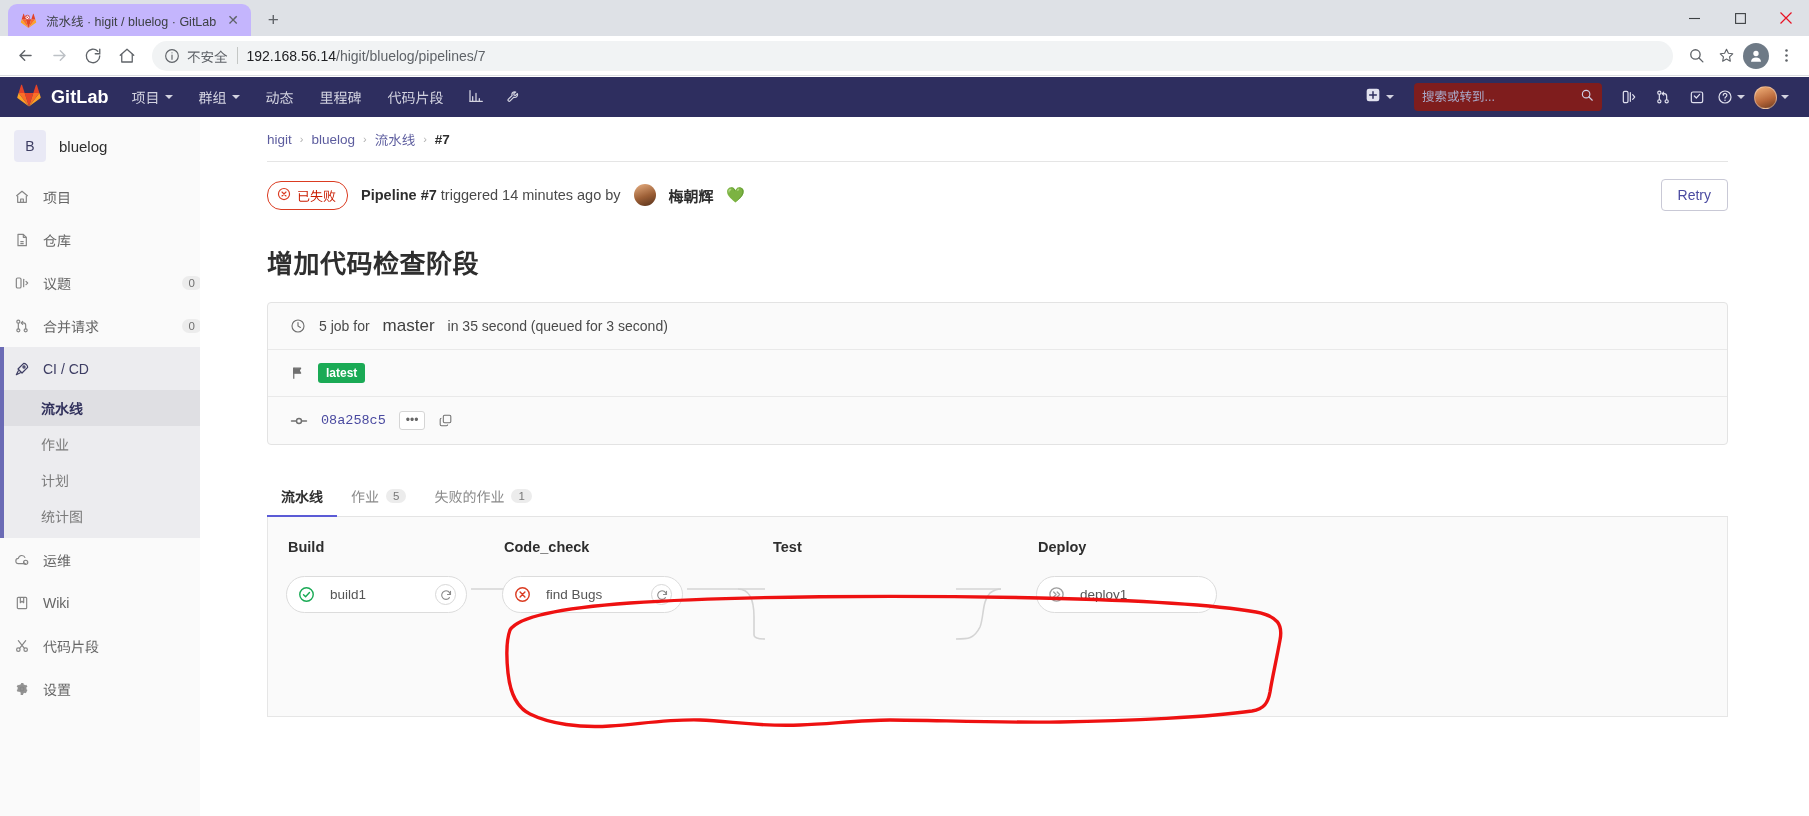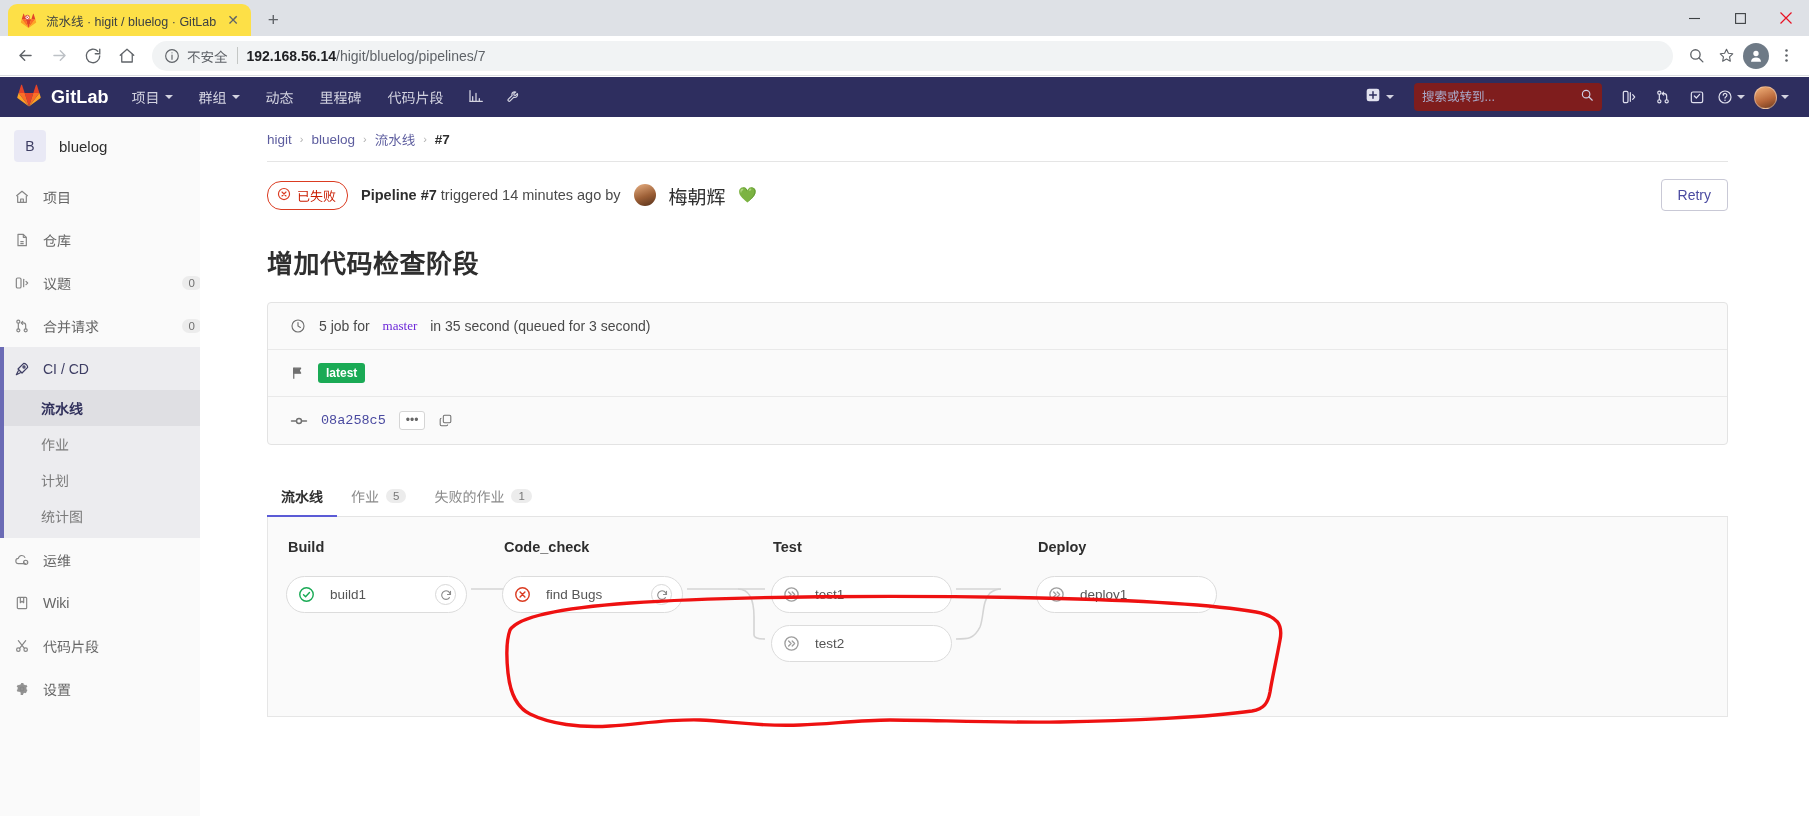--- a/index.html
+++ b/index.html
@@ -9,21 +9,21 @@
     background: #ffffff; overflow: hidden;
   }
   .app { position: relative; width: 1809px; height: 816px; background:#fff; }
 
   
   .browser-tabstrip {
     position:absolute; left:0; top:0; width:1809px; height:36px;
     background:#dee1e6; display:flex; align-items:flex-end;
   }
   .tab {
-    margin-left:8px; height:32px; background:#fde047; border-radius:9px 9px 0 0;
+    margin-left:8px; height:32px; background:#c4b5fd; border-radius:9px 9px 0 0;
     display:flex; align-items:center; padding:0 10px 0 12px; gap:9px;
     min-width:235px; max-width:260px;
   }
   .tab-favicon { width:17px; height:17px; flex:0 0 auto; }
   .tab-title {
     font-size:12.5px; color:#3c4043; white-space:nowrap; overflow:hidden;
     text-overflow:ellipsis; flex:1 1 auto;
   }
   .tab-close {
     width:16px; height:16px; flex:0 0 auto; color:#5f6368;
@@ -55,21 +55,21 @@
   .nav-btn.disabled { color:#bdc1c6; }
   .omnibox {
     flex:1 1 auto; height:30px; background:#f1f3f4; border-radius:16px;
     display:flex; align-items:center; padding:0 12px; margin:0 8px; gap:7px;
     min-width:0;
   }
   .omni-info { width:16px; height:16px; color:#5f6368; flex:0 0 auto; }
   .omni-insecure { font-size:13.5px; color:#5f6368; white-space:nowrap; }
   .omni-sep { width:1px; height:17px; background:#c4c7c5; flex:0 0 auto; margin:0 2px; }
   .omni-url { font-size:14px; color:#5f6368; white-space:nowrap; }
-  .omni-url b { color:#202124; font-weight:700; }
+  .omni-url b { color:#202124; font-weight:400; }
   .tool-icon {
     width:30px; height:30px; display:flex; align-items:center; justify-content:center;
     color:#5f6368; flex:0 0 auto;
   }
   .avatar-chip {
     width:26px; height:26px; border-radius:50%; background:#6e7a86;
     flex:0 0 auto; display:flex; align-items:center; justify-content:center;
     color:#fff;
   }
 
@@ -181,41 +181,41 @@
     border:1px solid #db3b21; color:#c91c00; border-radius:14px;
     padding:4px 11px 4px 9px; font-size:13px; background:#fff; white-space:nowrap;
   }
   .head-text { font-size:14.5px; color:#4a4a4a; }
   .head-text b { color:#2e2e2e; font-weight:700; }
   .head-ava {
     width:22px;height:22px;border-radius:50%;
     background:linear-gradient(160deg,#e8b083 0%,#9c5f36 55%,#55301a 100%);
     display:inline-block; vertical-align:middle;
   }
-  .head-user { color:#2e2e2e; font-weight:400; font-size:19px; }
+  .head-user { color:#2e2e2e; font-weight:700; font-size:15px; }
   .retry-btn {
     margin-left:auto; border:1px solid #c9c9d6; color:#4a4aa0; background:#fff;
     border-radius:4px; padding:7px 16px; font-size:14px; font-family:inherit;
   }
 
   .page-title {
     font-size:26px; color:#2e2e2e; font-weight:700; padding:14px 0 22px 0;
     letter-spacing:.5px;
   }
 
   .info-card {
     border:1px solid #e3e3e3; border-radius:4px; background:#fafafa; overflow:hidden;
   }
   .info-row {
     display:flex; align-items:center; gap:13px; padding:0 22px; height:47px;
     font-size:14px; color:#4a4a4a; border-bottom:1px solid #e9e9e9;
   }
   .info-row:last-child { border-bottom:0; }
   .info-row .ico { color:#707070; display:flex; align-items:center; }
-  .mono { font-family:Liberation Serif, serif; font-size:13px; color:#6d28d9; }
+  .mono { font-family:Liberation Sans, sans-serif; font-size:17px; color:#404040; }
   .tag-latest {
     background:#1aaa55; color:#fff; font-size:12px; font-weight:600;
     border-radius:3px; padding:3px 8px;
   }
   .sha-link { font-family:"Liberation Mono","DejaVu Sans Mono",monospace; font-size:13.5px; color:#4a4aa0; }
   .mini-btn {
     border:1px solid #d5d5d5; border-radius:3px; background:#fff;
     padding:1px 6px; font-size:12px; color:#666; line-height:15px;
   }
 
@@ -728,40 +728,20 @@
                       <path d="M20.5 11a8.6 8.6 0 10-1.6 6.3"></path>
                       <path d="M21 4.5V11h-6"></path>
                     </svg>
                 </span>
               </div>
             </div>
           </div>
 
           <div class="stage" style="width:265px">
             <div class="stage-title">Test</div>
-            <div class="jobs">
-              <div class="job">
-                <span class="job-status">
-                  <svg width="17" height="17" viewBox="0 0 24 24" fill="none" stroke="#9e9e9e" stroke-width="1.9">
-                      <circle cx="12" cy="12" r="9.3"></circle>
-                      <path d="M8 8.5l3.4 3.5L8 15.5M13 8.5l3.4 3.5-3.4 3.5" stroke-linecap="round" stroke-linejoin="round"></path>
-                    </svg>
-                </span>
-                <span class="job-name">test1</span>
-              </div>
-              <div class="job">
-                <span class="job-status">
-                  <svg width="17" height="17" viewBox="0 0 24 24" fill="none" stroke="#9e9e9e" stroke-width="1.9">
-                      <circle cx="12" cy="12" r="9.3"></circle>
-                      <path d="M8 8.5l3.4 3.5L8 15.5M13 8.5l3.4 3.5-3.4 3.5" stroke-linecap="round" stroke-linejoin="round"></path>
-                    </svg>
-                </span>
-                <span class="job-name">test2</span>
-              </div>
-            </div>
           </div>
 
           <div class="stage" style="width:250px">
             <div class="stage-title">Deploy</div>
             <div class="jobs">
               <div class="job">
                 <span class="job-status">
                   <svg width="17" height="17" viewBox="0 0 24 24" fill="none" stroke="#9e9e9e" stroke-width="1.9">
                       <circle cx="12" cy="12" r="9.3"></circle>
                       <path d="M8 8.5l3.4 3.5L8 15.5M13 8.5l3.4 3.5-3.4 3.5" stroke-linecap="round" stroke-linejoin="round"></path>

